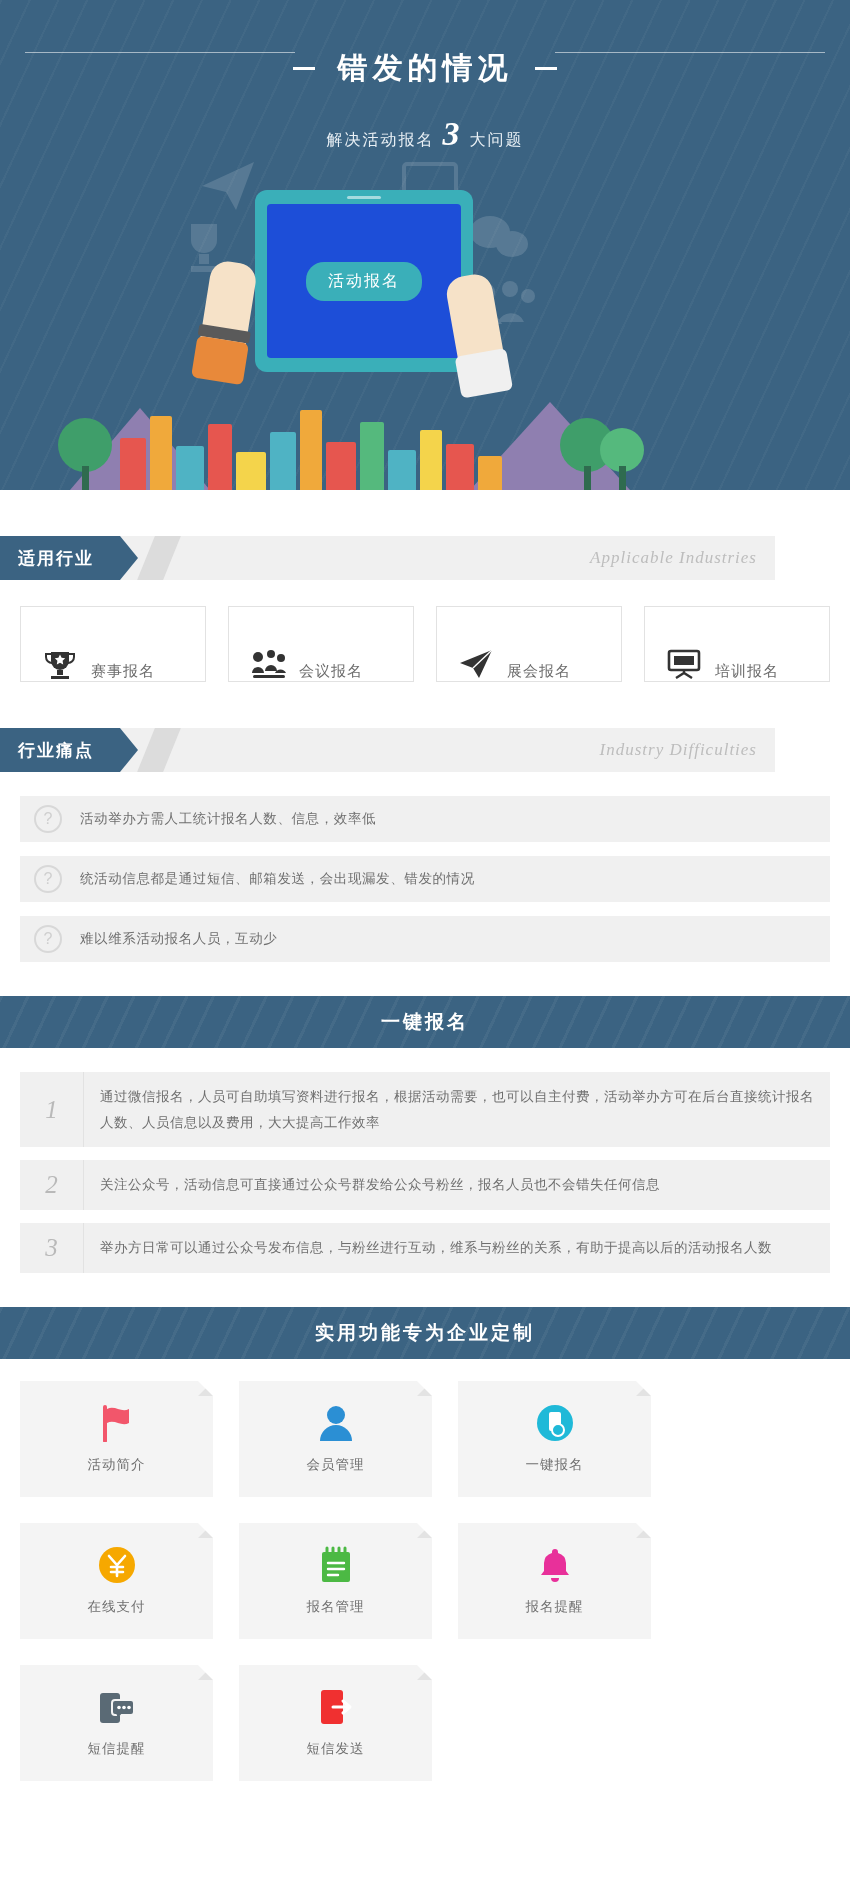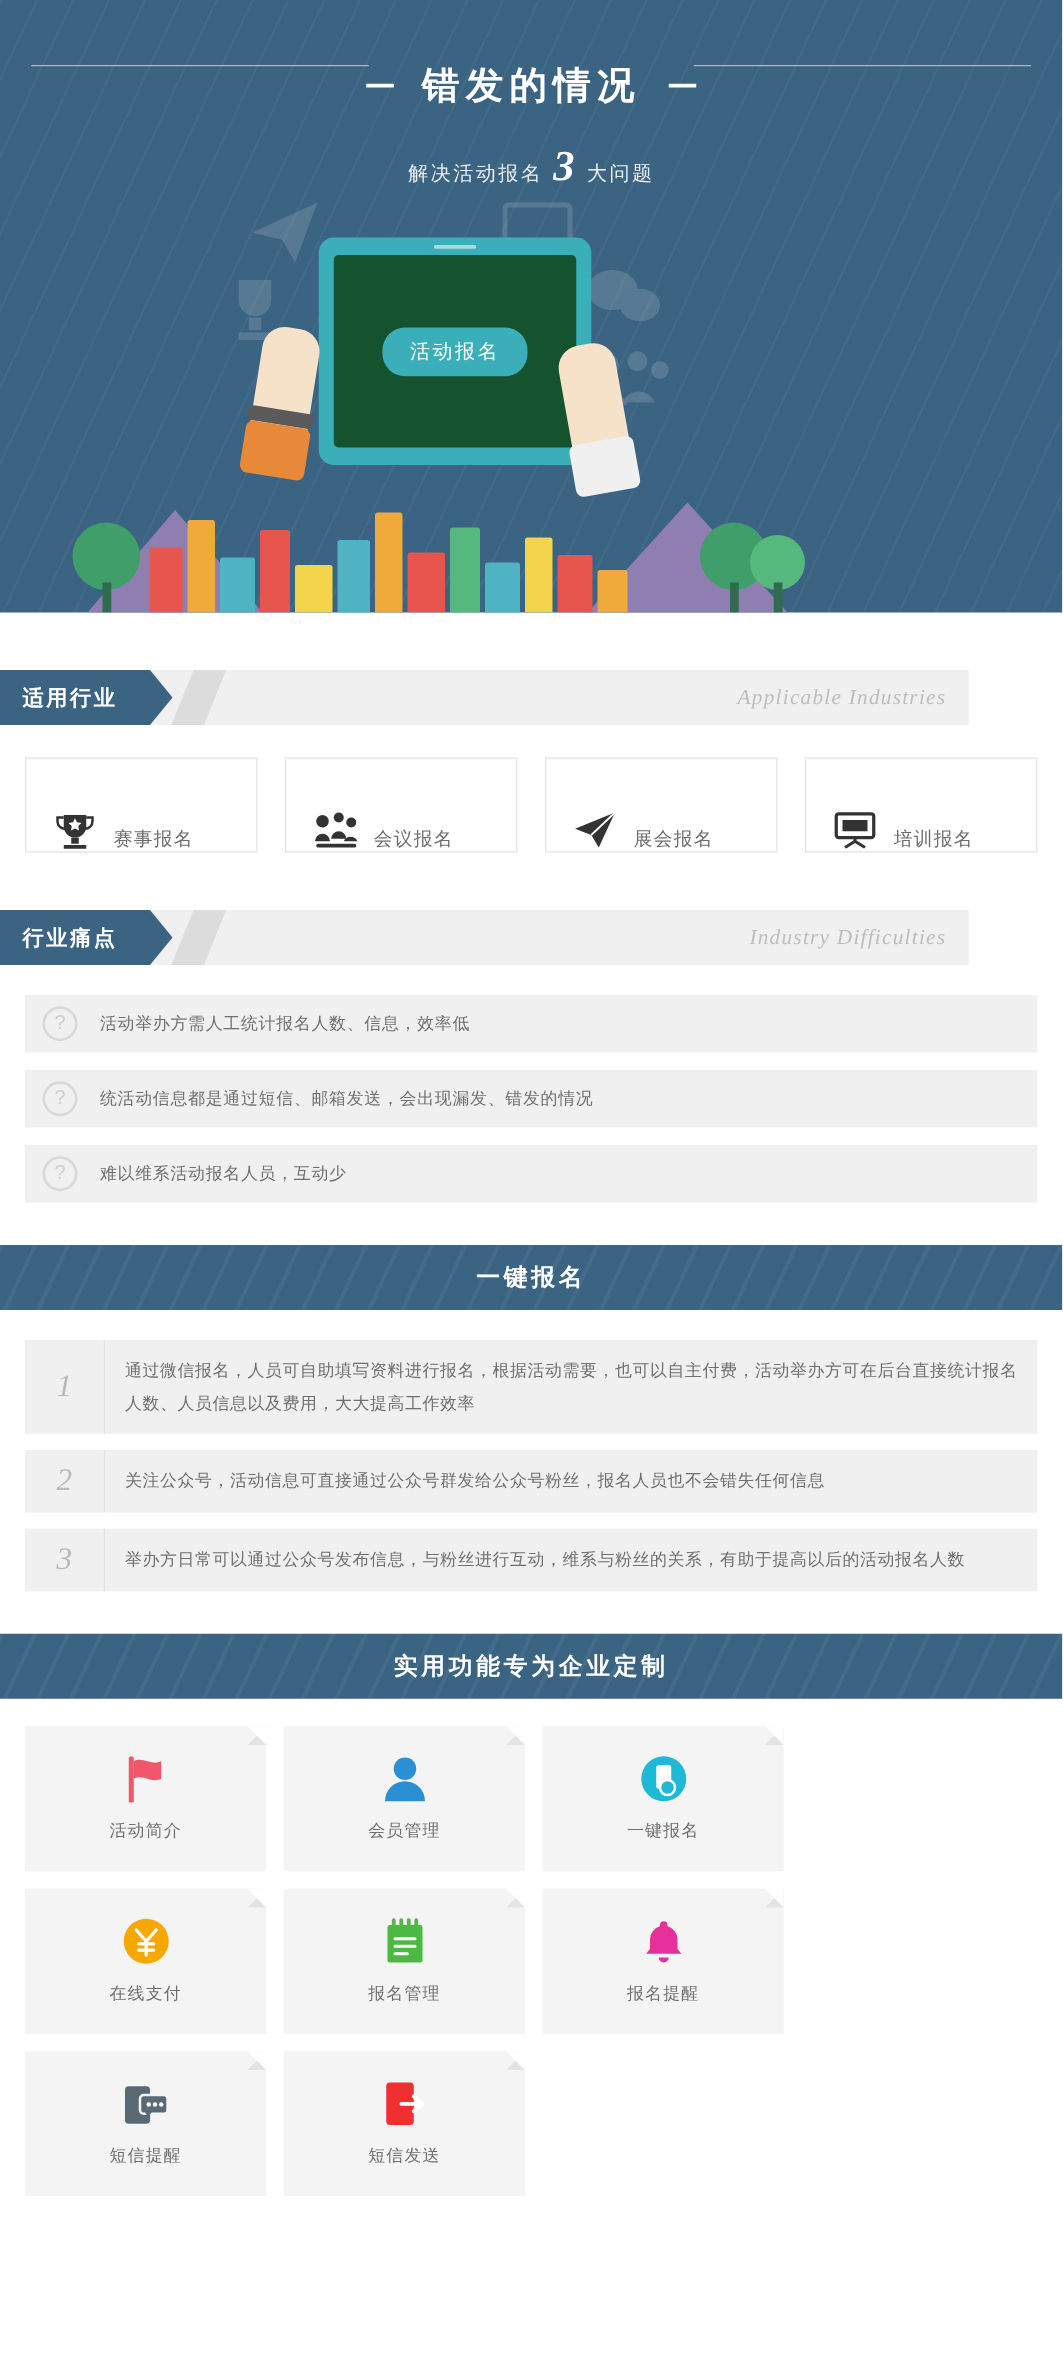--- a/index.html
+++ b/index.html
@@ -91,21 +91,21 @@
   .tablet {
     position: absolute;
     left: 255px; top: 40px;
     width: 218px; height: 182px;
     background: #3aafb9;
     border-radius: 12px;
     padding: 14px 12px;
   }
   .tablet .screen {
     width: 100%; height: 100%;
-    background: #14532d;
+    background: #1d4ed8;
     border-radius: 4px;
     display: flex; align-items: center; justify-content: center;
   }
   .tablet-pill {
     background: #3aafb9;
     color: #ffffff;
     font-size: 16px;
     letter-spacing: 2px;
     padding: 9px 22px;
     border-radius: 18px;
@@ -275,21 +275,21 @@
     color: #6f6f6f;
     font-size: 13.5px;
     line-height: 1.9;
     letter-spacing: 0.5px;
   }
 
   
   .feat-grid {
     display: flex;
     flex-wrap: wrap;
-    gap: 14px;
+    gap: 26px;
     padding: 22px 20px 30px 20px;
     align-items: flex-end;
   }
   .feat-card {
     position: relative;
     width: 193px;
     height: 116px;
     background: #f4f4f4;
     display: flex;
     flex-direction: column;

